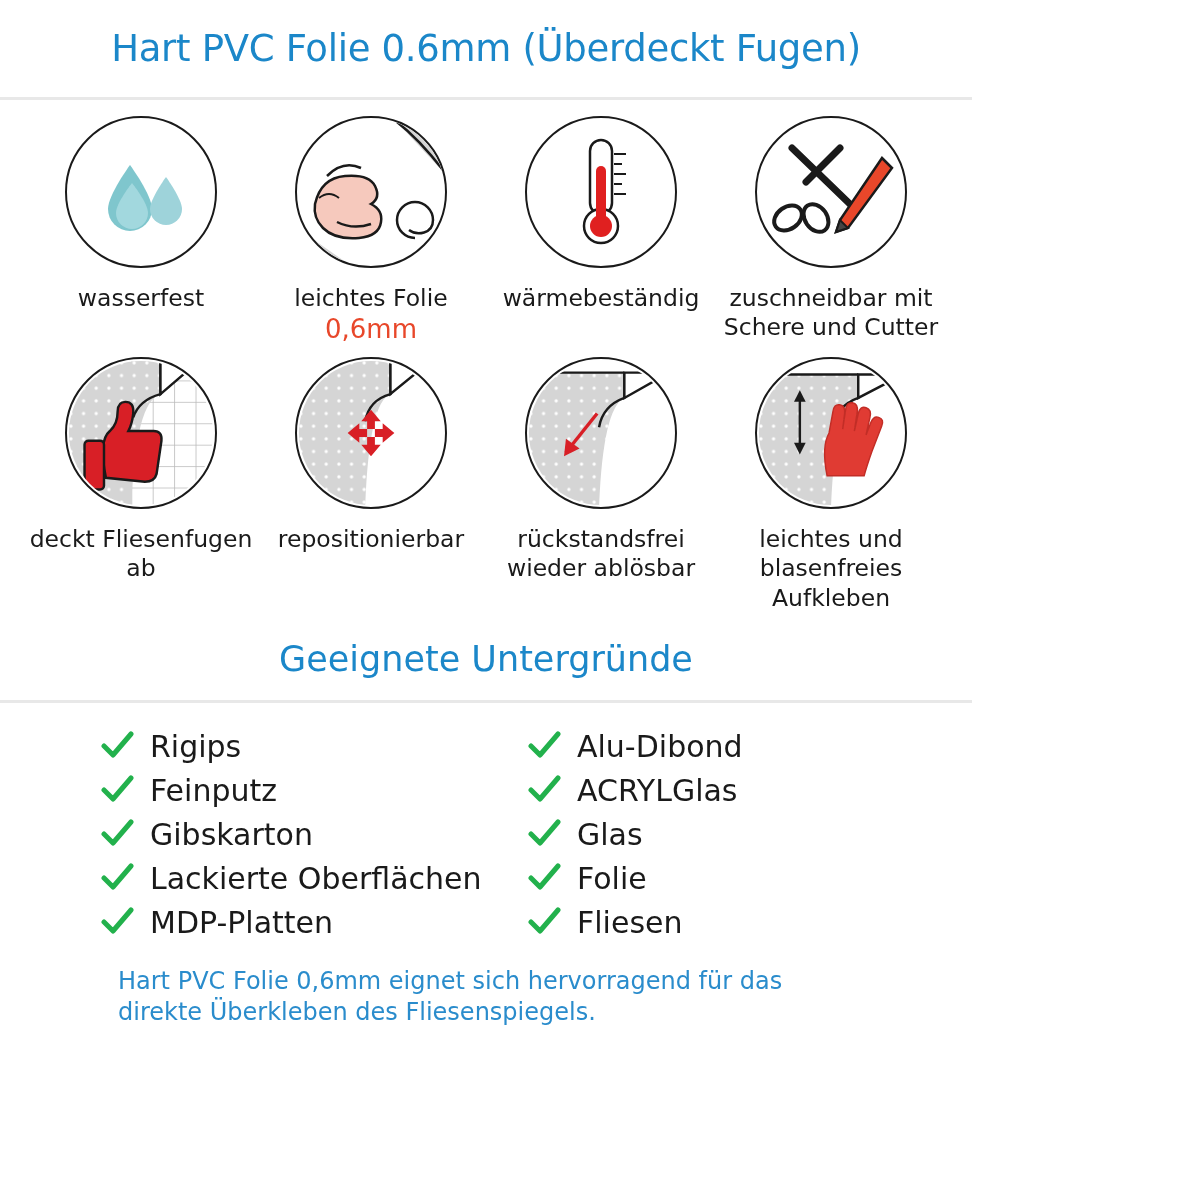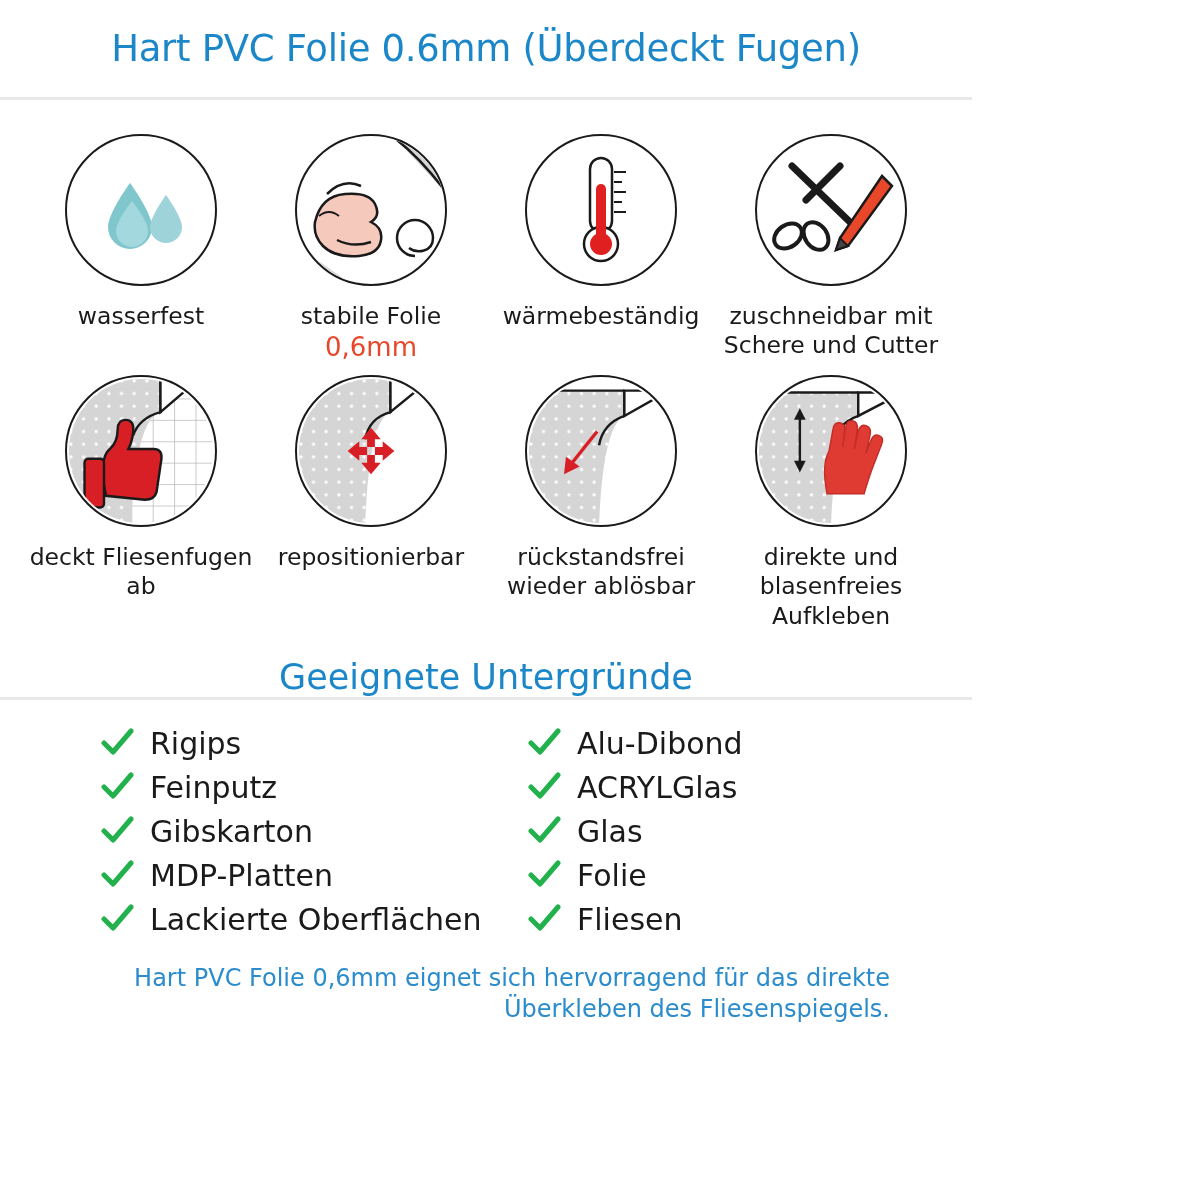--- a/index.html
+++ b/index.html
@@ -20,21 +20,21 @@
   }
   .header-title {
     color: #1b87c9;
     font-size: 37px;
     font-weight: 400;
     letter-spacing: -0.3px;
   }
 
   
   .features {
-    padding: 34px 26px 0 26px;
+    padding: 16px 26px 0 26px;
     display: grid;
     grid-template-columns: repeat(4, 1fr);
     row-gap: 12px;
   }
   .feature { display: flex; flex-direction: column; align-items: center; }
   .circle {
     width: 152px; height: 152px;
     border: 2.5px solid #1a1a1a;
     border-radius: 50%;
     position: relative;
@@ -48,21 +48,21 @@
     font-size: 23.5px;
     line-height: 1.24;
     color: #1a1a1a;
     max-width: 270px;
   }
   .cap .sub { display: block; color: #e8472a; font-size: 26px; }
 
   
   .section-title-wrap {
     margin-top: 26px;
-    padding-bottom: 0;
+    padding-bottom: 21px;
     display: flex; align-items: flex-end; justify-content: center;
     border-bottom: 3px solid #e8e8e8;
   }
   .section-title {
     color: #1b87c9;
     font-size: 35px;
     font-weight: 400;
   }
 
   
@@ -78,25 +78,25 @@
   .check {
     width: 34px; height: 34px; flex: 0 0 34px;
     position: relative;
   }
   .check svg { display: block; }
   .list-label { font-size: 30px; color: #1a1a1a; }
 
   
   .footer {
     margin-top: 26px;
-    text-align: right;
+    text-align: left;
     color: #2a8ccc;
     font-size: 24px;
     line-height: 1.32;
-    padding: 0 82px;
+    padding: 0 118px;
   }
 </style>
 </head>
 <body>
 
 <div class="page">
 
   <div class="header">
     <div class="header-title">Hart PVC Folie 0.6mm (Überdeckt Fugen)</div>
   </div>
@@ -126,21 +126,21 @@
             <path d="M118 120 a18 18 0 1 1 18 -18 c0 14 -16 16 -24 10" stroke="#1a1a1a" stroke-width="2.5" fill="none"></path>
 
             <path d="M18 86 q6 -26 30 -28 q24 -2 30 10 q6 12 -4 18 q12 6 10 18 q-2 14 -22 16 q-24 2 -36 -10 q-10 -10 -8 -24 Z" fill="#f6c9bd" stroke="#1a1a1a" stroke-width="2.5"></path>
             <path d="M30 58 q16 -16 34 -8" stroke="#1a1a1a" stroke-width="2.5" fill="none"></path>
             <path d="M40 104 q16 8 34 2" stroke="#1a1a1a" stroke-width="2.5" fill="none"></path>
             <path d="M22 80 q10 -8 20 0" stroke="#1a1a1a" stroke-width="2" fill="none"></path>
           </svg>
         </div>
       </div>
       <div class="cap">
-        <span>stabile Folie</span>
+        <span>leichtes Folie</span>
         <span class="sub">0,6mm</span>
       </div>
     </div>
 
     <div class="feature">
       <div class="circle">
         <svg width="110" height="120" viewBox="0 0 110 120">
           <rect x="44" y="8" width="22" height="74" rx="11" fill="#ffffff" stroke="#1a1a1a" stroke-width="2.5"></rect>
           <circle cx="55" cy="94" r="17" fill="#ffffff" stroke="#1a1a1a" stroke-width="2.5"></circle>
           <rect x="50" y="34" width="10" height="56" rx="5" fill="#e02020"></rect>
@@ -297,21 +297,21 @@
             <path d="M44 32 L50 44 L38 44 Z" fill="#1a1a1a"></path>
             <path d="M44 98 L50 86 L38 86 Z" fill="#1a1a1a"></path>
 
             <g fill="#e03b33" stroke="#c22d26" stroke-width="1.5">
               <path d="M72 120 q-6 -30 2 -44 l4 -22 q1 -8 7 -7 q6 1 5 9 l-2 16 l3 -20 q1 -8 7 -7 q6 1 5 9 l-3 20 l4 -18 q2 -8 8 -6 q6 2 4 10 l-4 18 l5 -13 q3 -7 8 -5 q6 2 3 9 l-10 26 q-5 14 -8 25 Z"></path>
             </g>
           </g>
         </svg>
       </div>
       <div class="cap">
-        <span>direkte und blasenfreies Aufkleben</span>
+        <span>leichtes und blasenfreies Aufkleben</span>
       </div>
     </div>
 
   </div>
 
   <div class="section-title-wrap">
     <div class="section-title">Geeignete Untergründe</div>
   </div>
 
   <div class="lists">
@@ -340,30 +340,30 @@
             </svg>
         </span>
         <span class="list-label">Gibskarton</span>
       </div>
       <div class="list-item">
         <span class="check">
           <svg width="34" height="34" viewBox="0 0 34 34">
               <path d="M4 17 L13 26 L31 5" fill="none" stroke="#22b14c" stroke-width="5" stroke-linecap="round" stroke-linejoin="round"></path>
             </svg>
         </span>
+        <span class="list-label">Lackierte Oberflächen</span>
+      </div>
+      <div class="list-item">
+        <span class="check">
+          <svg width="34" height="34" viewBox="0 0 34 34">
+              <path d="M4 17 L13 26 L31 5" fill="none" stroke="#22b14c" stroke-width="5" stroke-linecap="round" stroke-linejoin="round"></path>
+            </svg>
+        </span>
         <span class="list-label">MDP-Platten</span>
       </div>
-      <div class="list-item">
-        <span class="check">
-          <svg width="34" height="34" viewBox="0 0 34 34">
-              <path d="M4 17 L13 26 L31 5" fill="none" stroke="#22b14c" stroke-width="5" stroke-linecap="round" stroke-linejoin="round"></path>
-            </svg>
-        </span>
-        <span class="list-label">Lackierte Oberflächen</span>
-      </div>
     </div>
 
     <div class="list">
       <div class="list-item">
         <span class="check">
           <svg width="34" height="34" viewBox="0 0 34 34">
               <path d="M4 17 L13 26 L31 5" fill="none" stroke="#22b14c" stroke-width="5" stroke-linecap="round" stroke-linejoin="round"></path>
             </svg>
         </span>
         <span class="list-label">Alu-Dibond</span>

